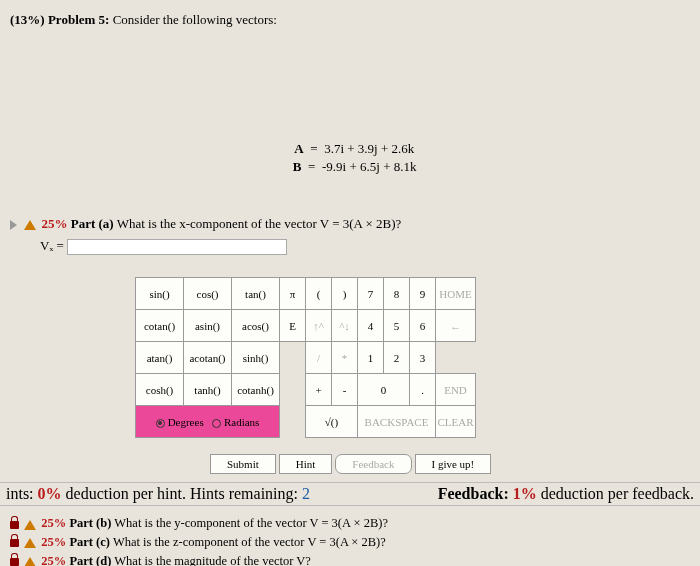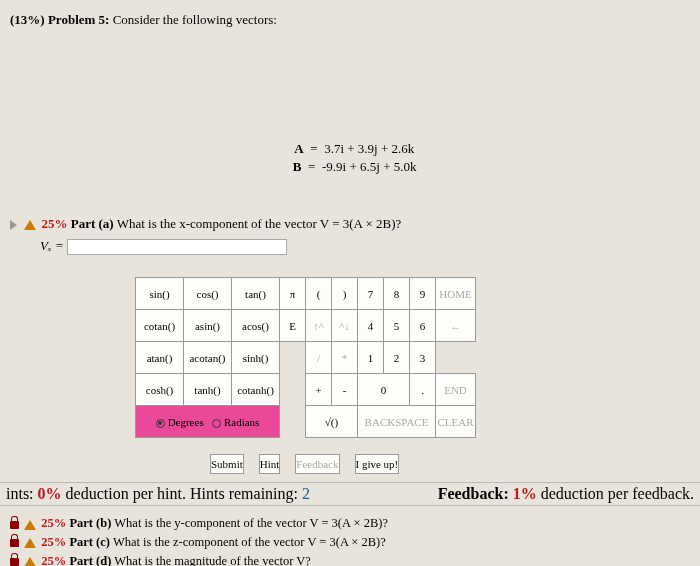--- a/index.html
+++ b/index.html
@@ -58,21 +58,21 @@
       content:"";
       position:absolute;
       top:-5px; left:1px;
       width:5px; height:5px;
       border:1px solid #8a0000;
       border-bottom:none;
       border-radius:3px 3px 0 0;
     }
     .pct { color:#b91c1c; font-weight:bold; }
     .input-row { margin: 6px 40px; font-size: 13px; }
-    .input-row .sym { font-style: italic; }
+    .input-row .sym { }
     .input-box {
       display:inline-block;
       width: 220px; height: 16px;
       background:#fff;
       border:1px solid #aaa;
       vertical-align:middle;
       padding: 0 2px;
       font-size:11px;
     }
     .pad-area {
@@ -99,26 +99,26 @@
       border:1px solid #999;
       background:#fdfdfa;
     }
     .radio { display:inline-block; width:9px; height:9px; border:1px solid #333; border-radius:50%; position:relative; vertical-align:middle; margin-right:3px; }
     .radio.sel::after{ content:""; position:absolute; top:1.5px; left:1.5px; width:4px; height:4px; background:#333; border-radius:50%; }
     .action-row { margin-top: 16px; margin-left: 210px; }
     .action-row .btn {
       display:inline-block;
       border:1px solid #999;
       background:#fdfdfa;
-      padding: 3px 0;
+      padding: 3px 16px;
       font-size:11px;
-      margin-right: 12px;
+      margin-right: 0;
       cursor:pointer;
     }
-    .action-row .btn.faded { color:#aaa; }
+    .action-row .btn.faded { color:#aaa;border-radius:7px; }
     .hints-line {
       margin-top: 8px;
       padding: 2px 6px;
       font-size: 16px;
       border-top:1px solid #bbb;
       border-bottom:1px solid #bbb;
       display:flex;
       justify-content:space-between;
     }
     .hints-line .rem { color:#1a5fa6; }
@@ -135,21 +135,21 @@
 
 <div class="equations">
   <div>
     <span class="lhs">A</span>
     <span class="eq">=</span>
     <span class="rhs">3.7i + 3.9j + 2.6k</span>
   </div>
   <div>
     <span class="lhs">B</span>
     <span class="eq">=</span>
-    <span class="rhs">-9.9i + 6.5j + 5.0k</span>
+    <span class="rhs">-9.9i + 6.5j + 8.1k</span>
   </div>
 </div>
 
 <div class="section-a">
   <span class="tri"></span>
   <span class="warn"></span>
   <span class="pct">25%</span>
   <b>Part (a)</b>
   <span>What is the x-component of the vector V = 3(A × 2B)?</span>
 </div>

